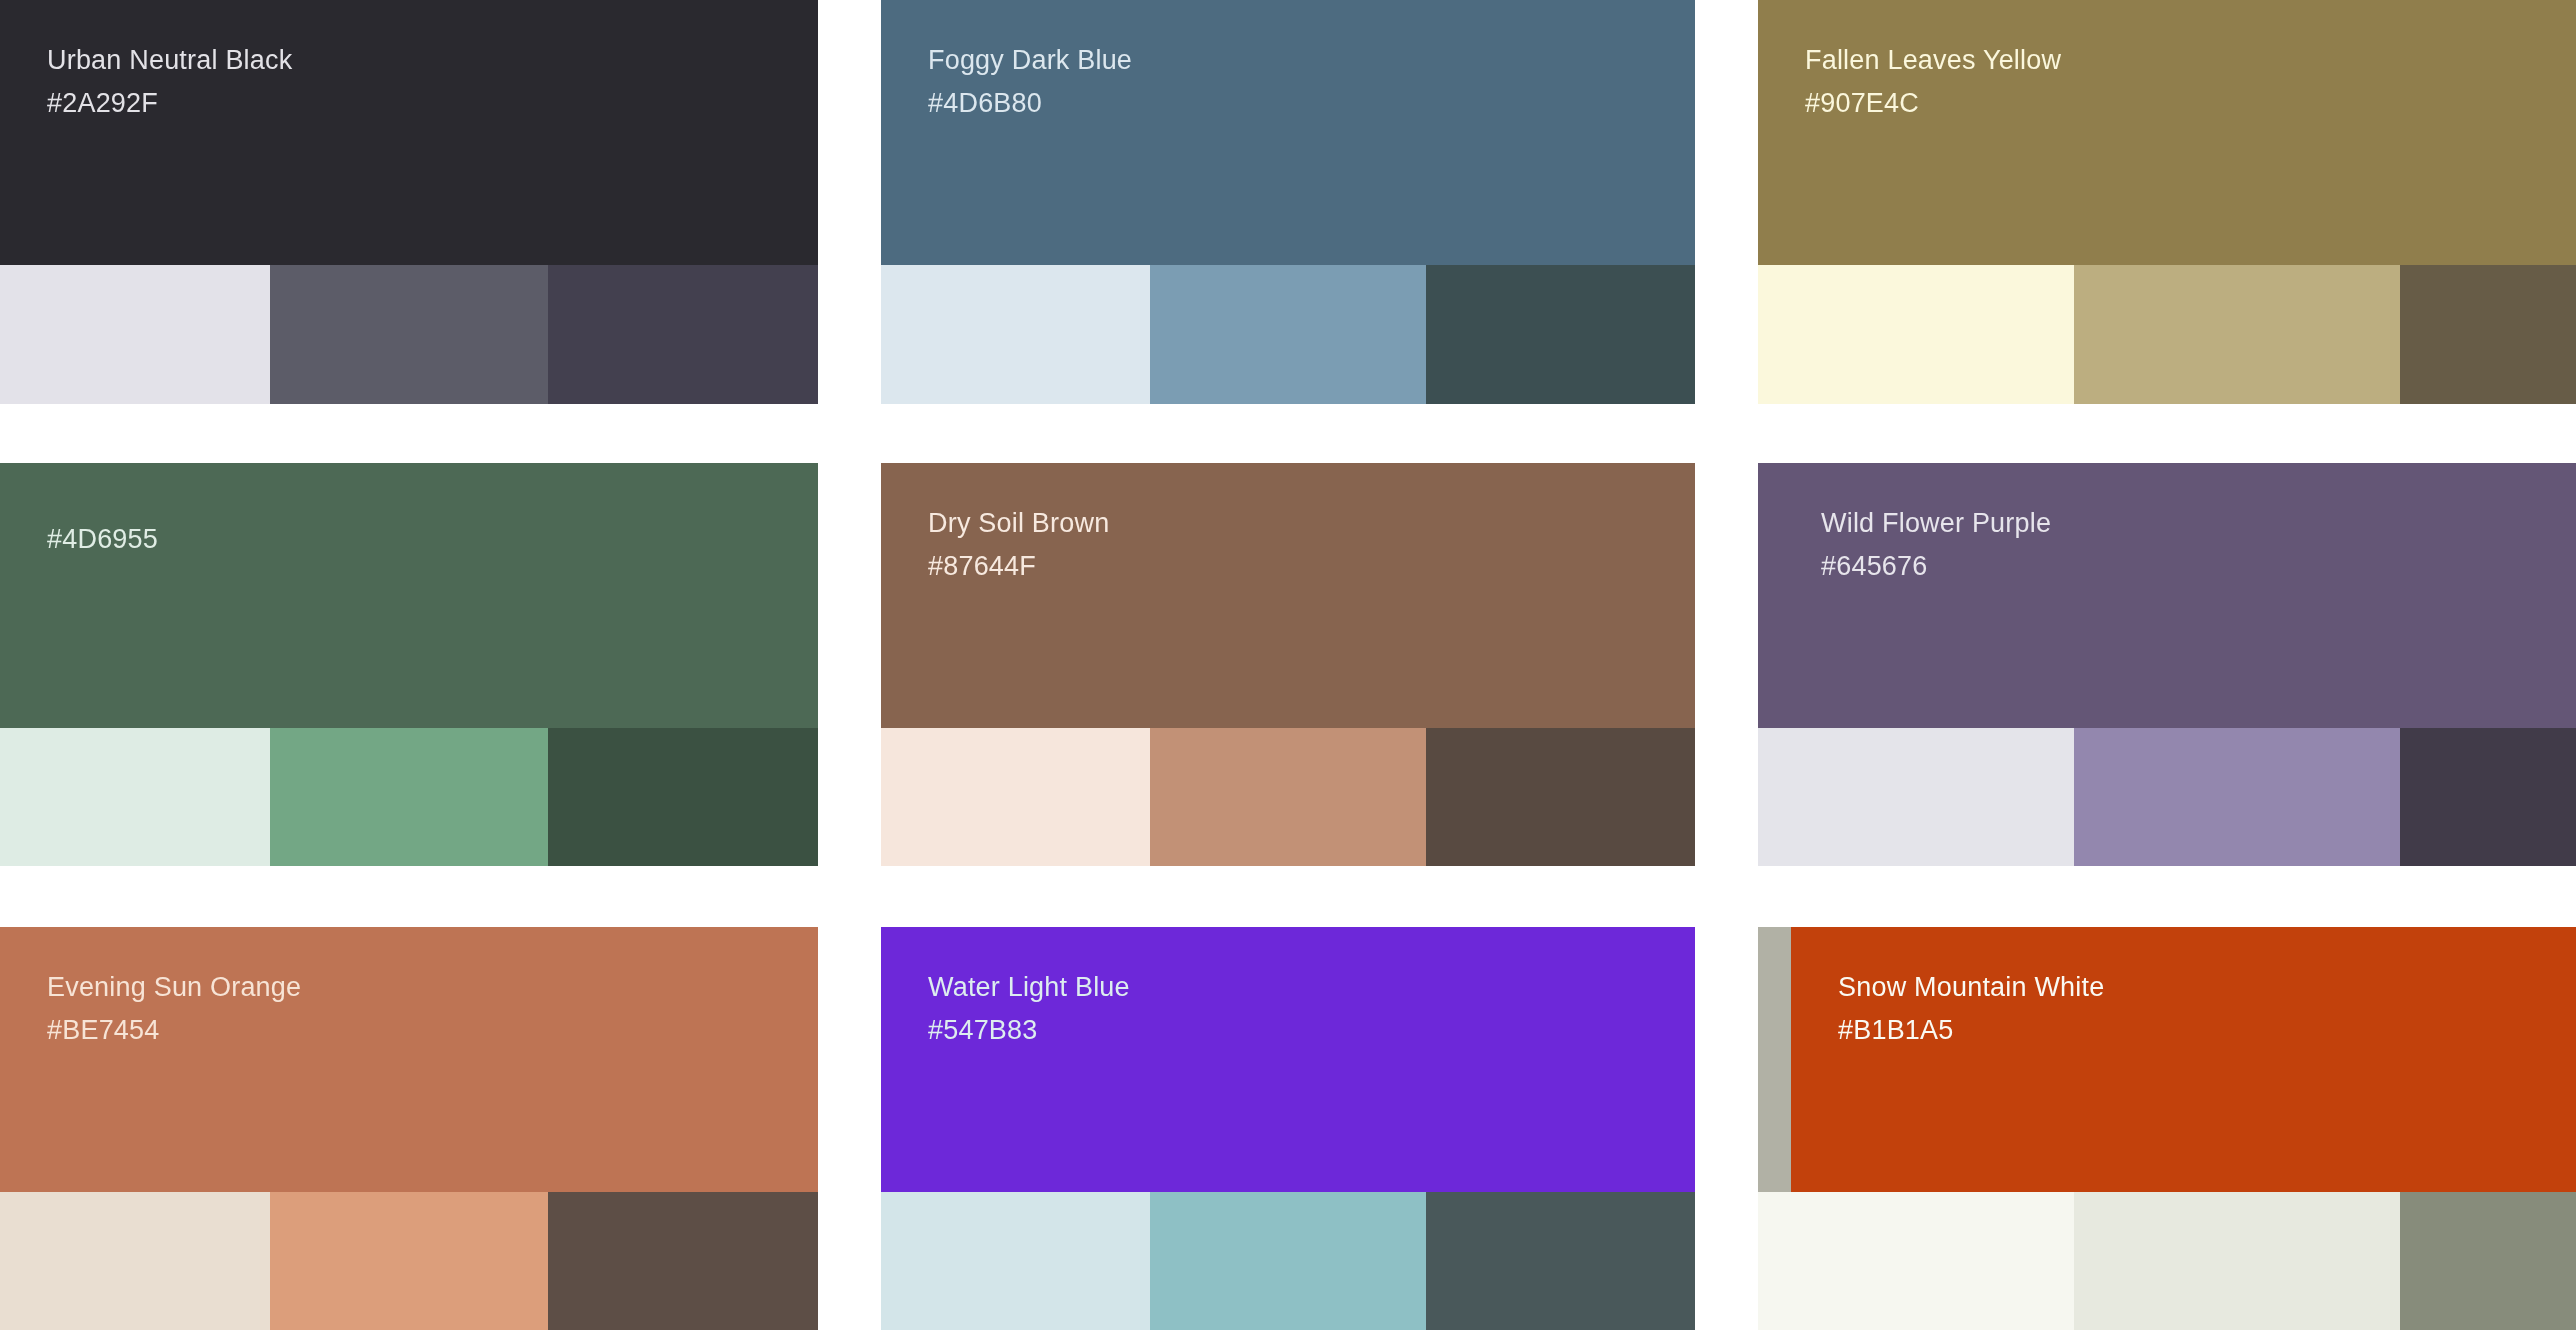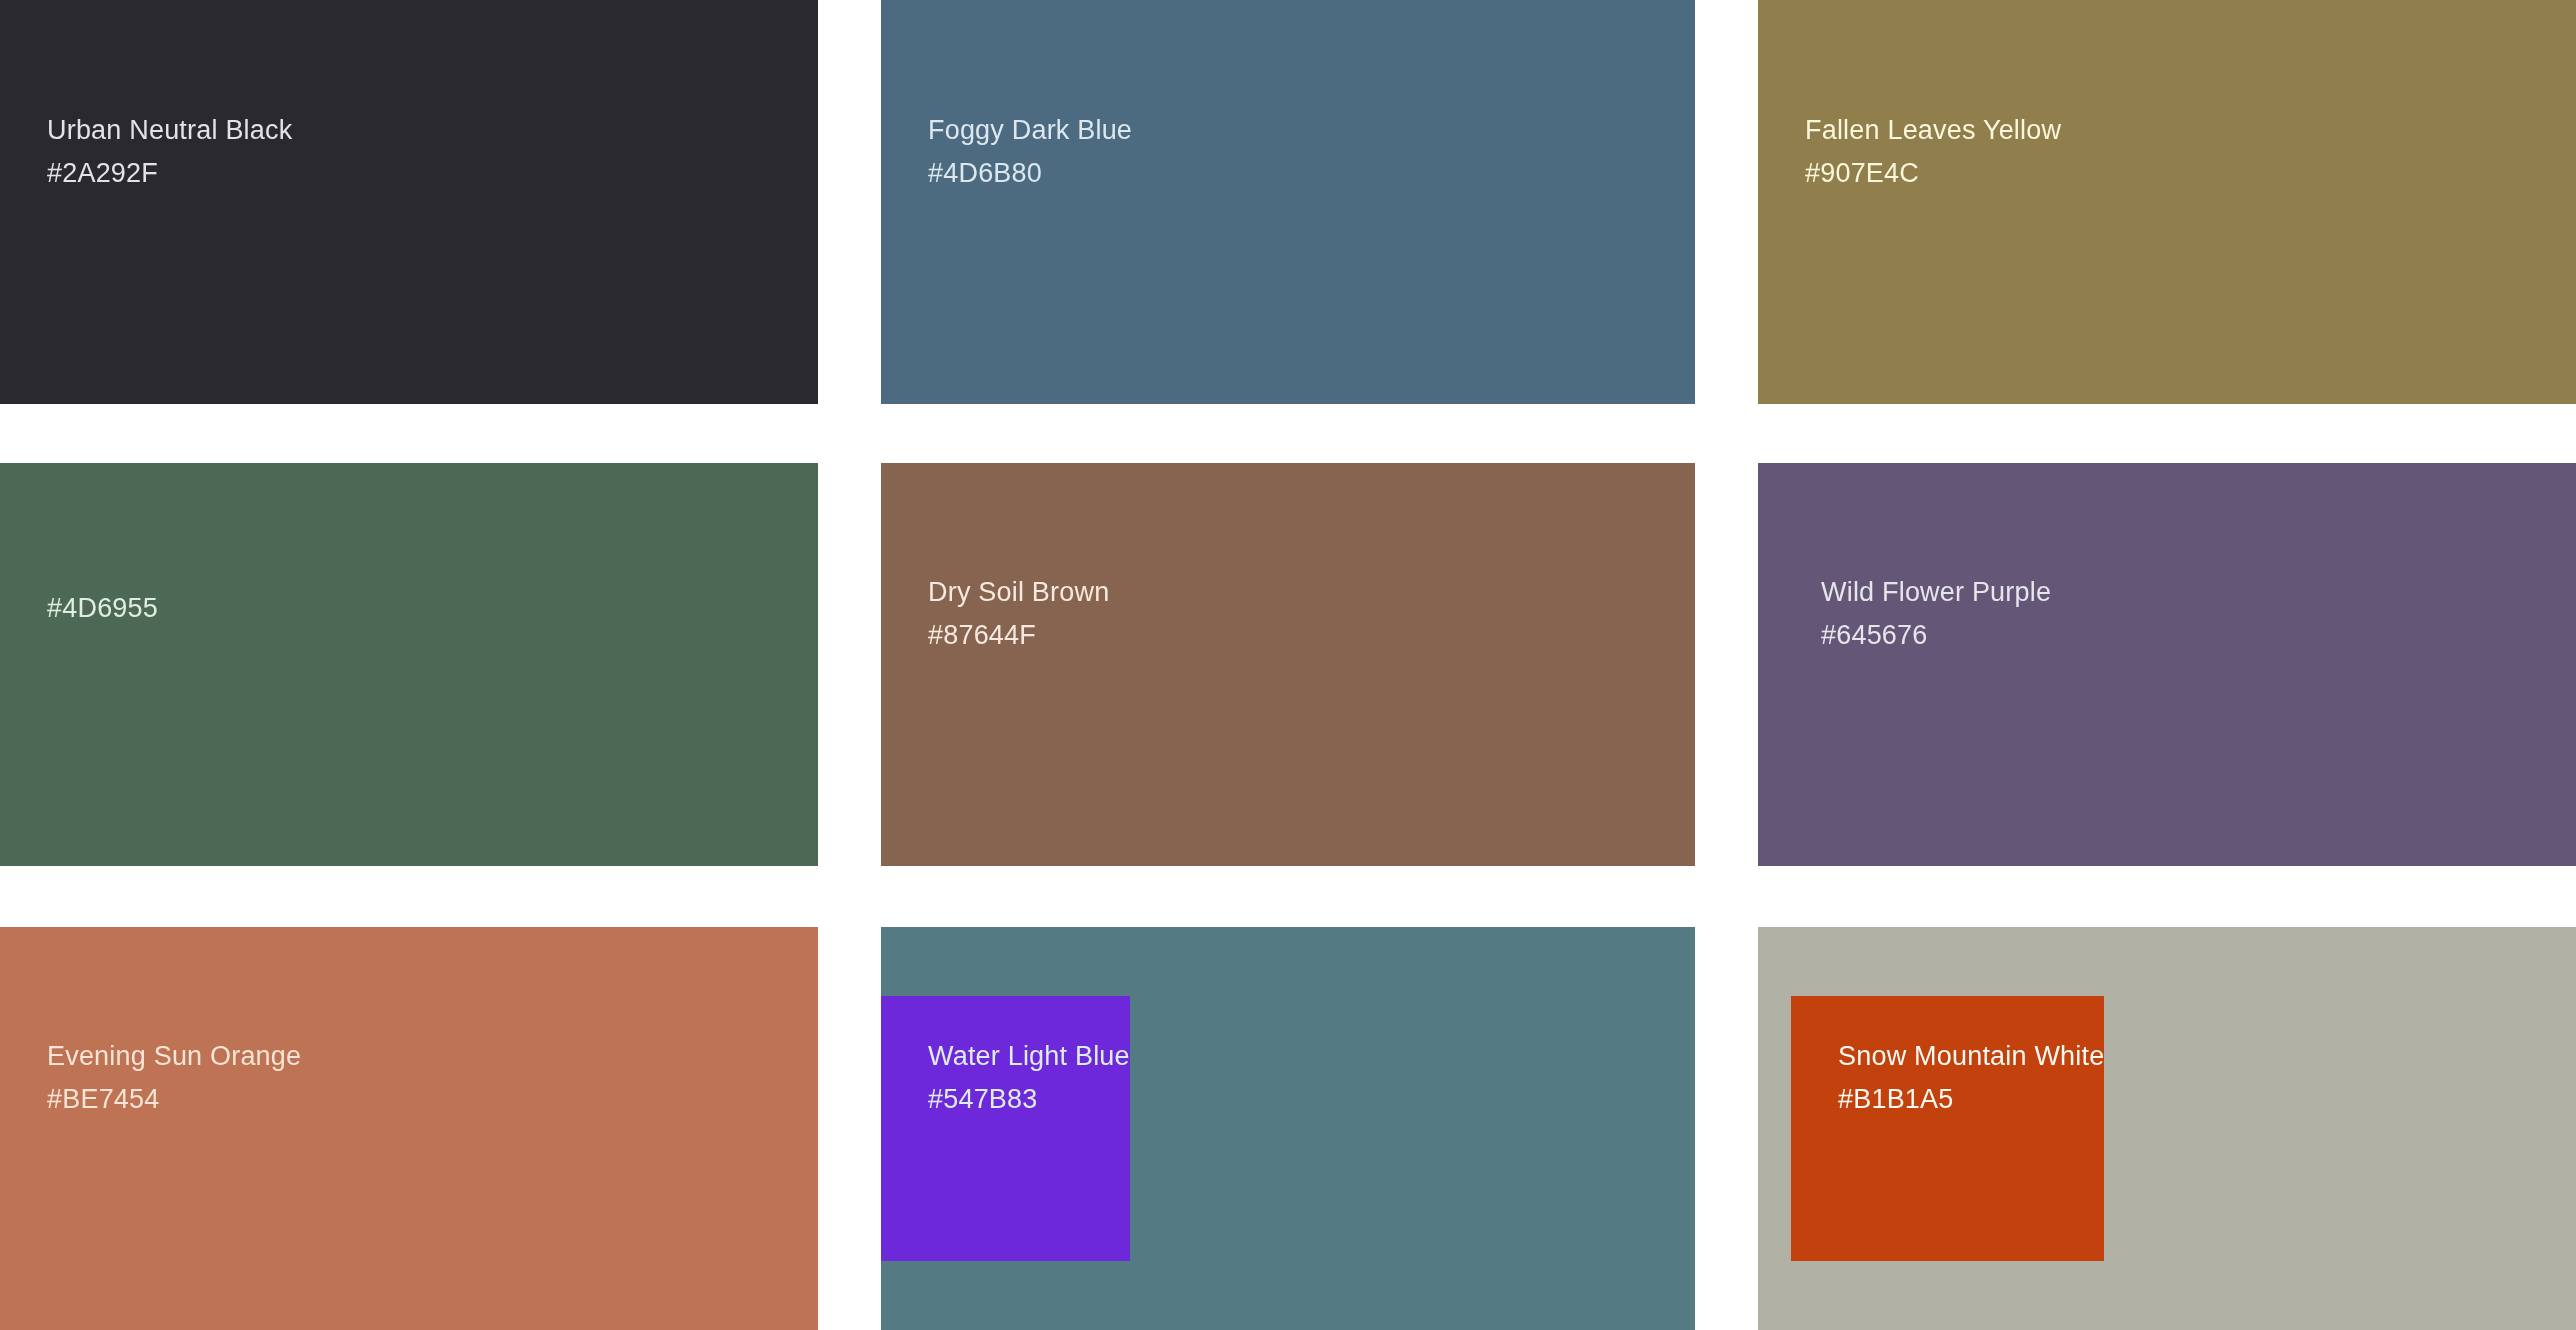--- a/index.html
+++ b/index.html
@@ -19,23 +19,22 @@
   #palette-grid {
     position: relative;
     width: 2576px;
     height: 1330px;
     background: #ffffff;
   }
 
   .palette-card {
     position: absolute;
     display: flex;
-    flex-direction: row;
+    flex-direction: column;
     overflow: hidden;
-    align-items: center;
   }
 
   .card-header {
     position: relative;
     flex: 0 0 auto;
     box-sizing: border-box;
     padding: 47px 0 0 47px;
   }
 
   .card-name {

